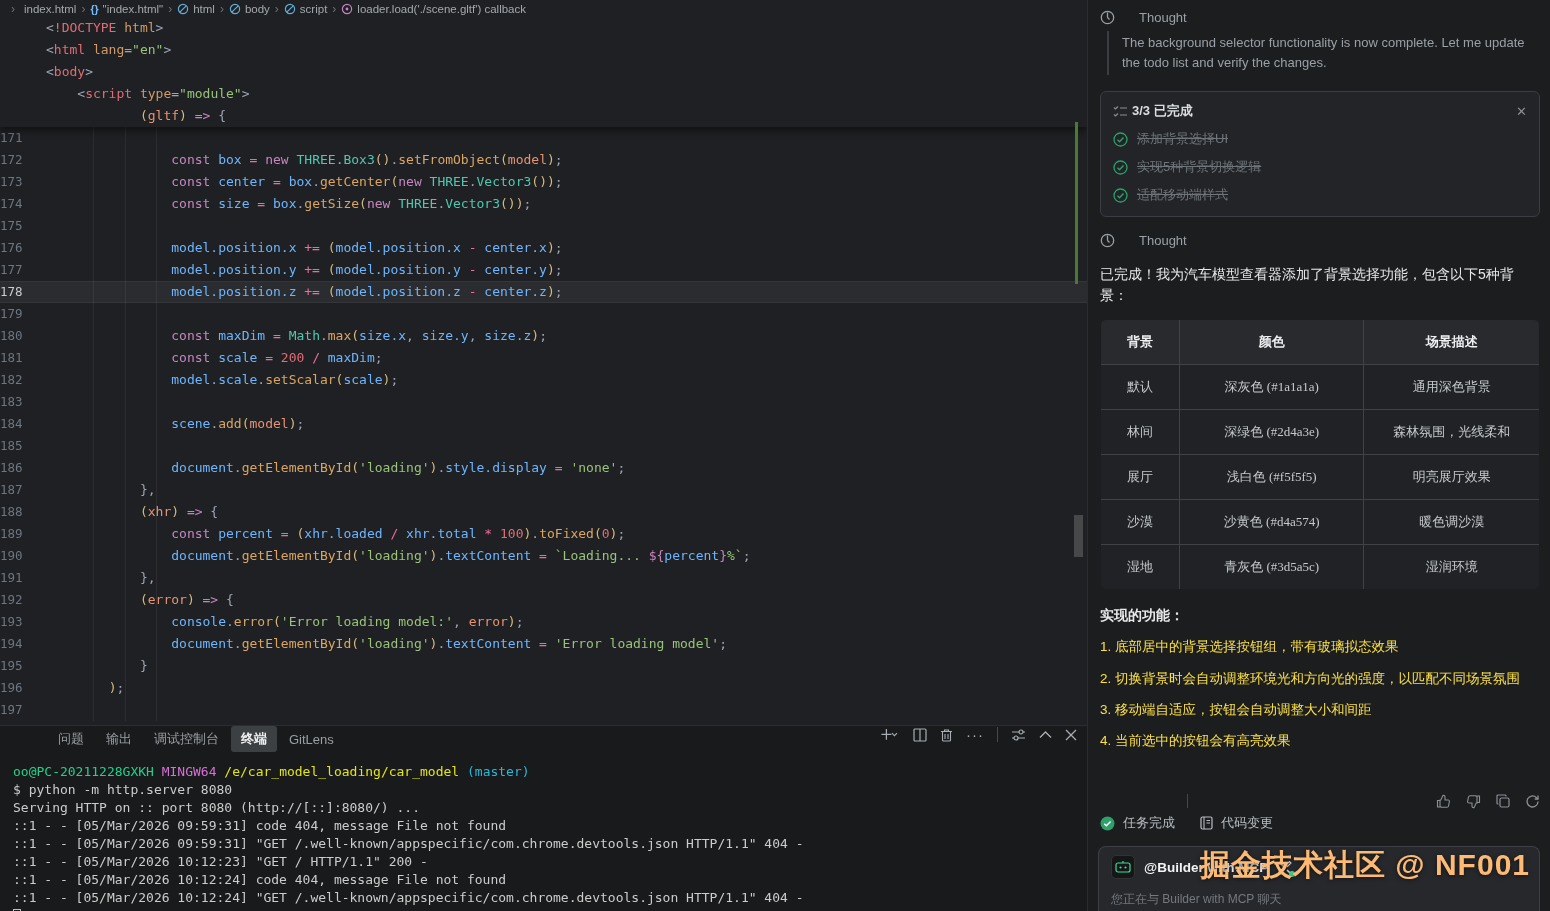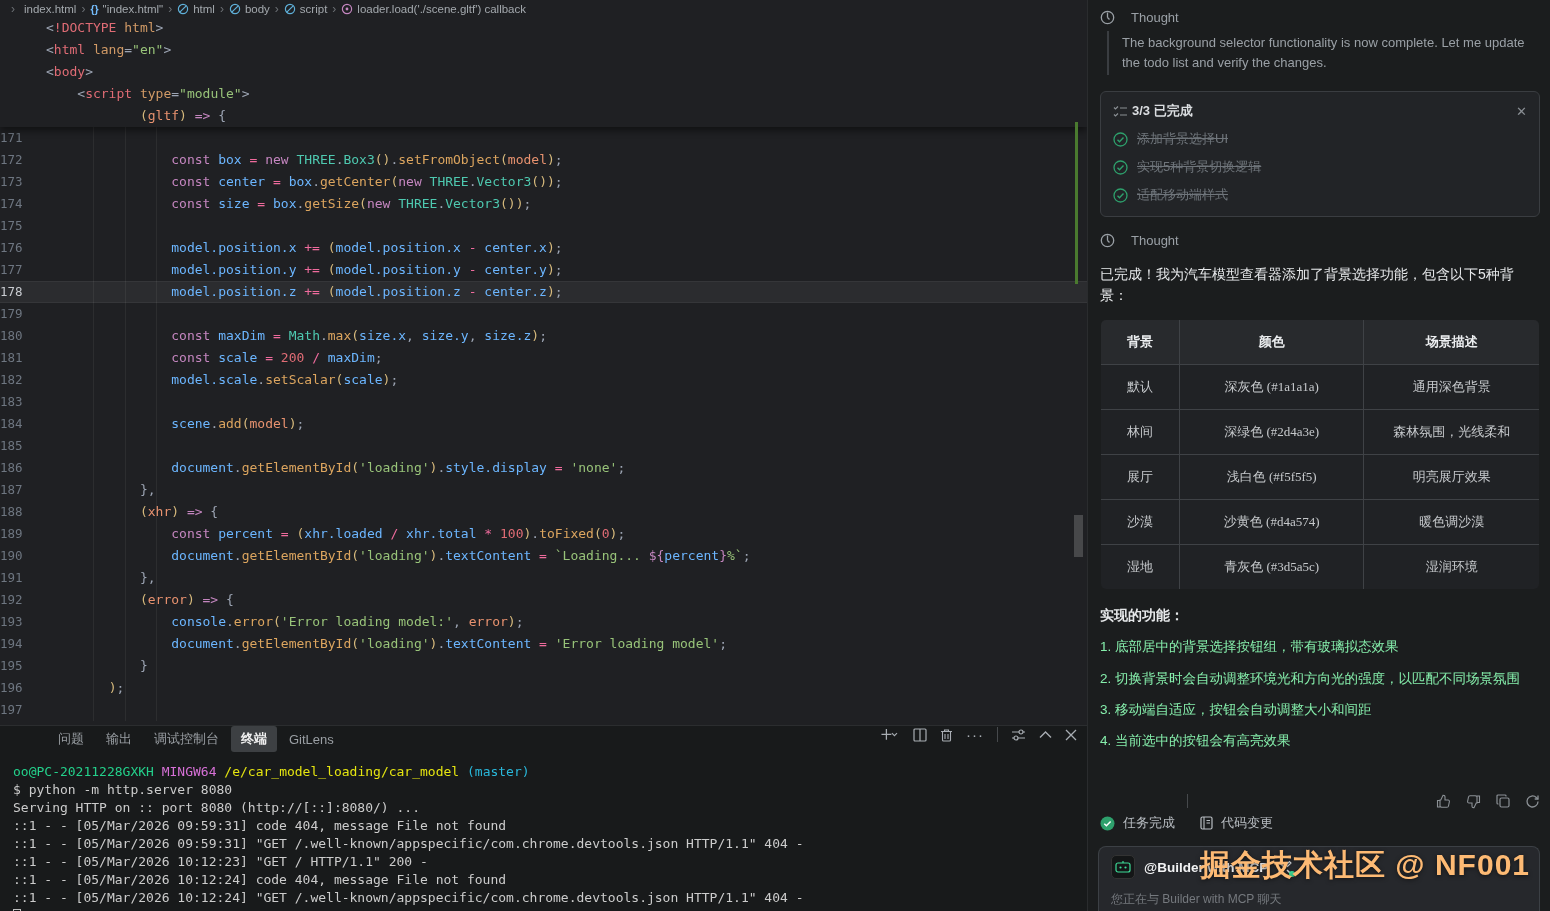--- a/index.html
+++ b/index.html
@@ -50,39 +50,39 @@
   .panel-actions .pa { cursor:pointer; display:flex; align-items:center; }
   .panel-actions .divider { width:1px; height:15px; background:#46494c; }
 
   .term { flex:1; padding:4px 0 0 13px; font-family:"DejaVu Sans Mono", monospace; font-size:13px; line-height:18px; white-space:pre; overflow:hidden; }
   .tt-g{color:#23d18b} .tt-m{color:#d670d6} .tt-y{color:#e5e510} .tt-c{color:#29b8db} .tt-d{color:#cccccc}
   .cursor-box { display:inline-block; width:8px; height:15px; border:1px solid #bfbfbf; vertical-align:middle; }
 
   
   .right { flex:1; background:#1b1d1e; border-left:1px solid #2a2c2e; position:relative; padding:8px 10px 0 12px; overflow:hidden; }
 
-  .thought-row { display:flex; align-items:flex-start; gap:16px; color:#9aa0a6; font-size:13px; margin-top:2px; }
+  .thought-row { display:flex; align-items:flex-start; gap:24px; color:#9aa0a6; font-size:13px; margin-top:2px; }
   .thought-body { border-left:2px solid #3a3d41; margin:6px 0 0 7px; padding:2px 6px 2px 13px;
     color:#9aa0a6; font-size:13px; line-height:1.55; }
 
   .todo-card { margin-top:16px; border:1px solid #3a3d41; border-radius:6px; background:#222427; padding:10px 12px 12px; }
   .todo-head { display:flex; align-items:center; gap:4px; color:#dadde0; font-size:13px; font-weight:bold; }
   .todo-close { margin-left:auto; color:#8a8f94; font-size:13px; cursor:pointer; font-weight:normal; }
   .todo-item { display:flex; align-items:center; gap:9px; margin-top:10px; font-size:13px;
     color:#6f757b; text-decoration:line-through; }
 
   .summary { margin-top:16px; font-size:14px; color:#e6e8ea; line-height:1.5; }
 
   .bg-table { width:100%; margin-top:13px; border-collapse:collapse; border:1px solid #3f4246; border-radius:6px; overflow:hidden; }
   .bg-table th { background:#282a2d; color:#eceef0; font-size:13px; font-weight:bold; padding:13px 6px; border:1px solid #3f4246; text-align:center; }
   .bg-table td { background:#202225; color:#c6c9cc; font-size:13px; padding:13px 6px; border:1px solid #3f4246; text-align:center; }
   .bg-table .c0 { width:18%; } .bg-table .c1 { width:42%;font-family:Liberation Serif, serif; } .bg-table .c2 { width:40%; }
 
   .features-title { margin-top:17px; font-size:14px; font-weight:bold; color:#e6e8ea; }
-  .feature-item { margin-top:13px; font-size:13.5px; color:#86efac; line-height:1.35; }
+  .feature-item { margin-top:13px; font-size:13.5px; color:#fde047; line-height:1.35; }
 
   .resp-footer { display:flex; align-items:center; margin-top:20px; font-size:13px; color:#b9bec3; }
   .rf-left { display:flex; align-items:center; gap:8px;margin-top:44px; }
   .rf-div { width:1px; height:14px; background:#46494c; margin:0 12px; }
   .rf-icons { margin-left:auto; display:flex; align-items:center; gap:15px; color:#8b9095; }
   .rf-icons .ric { cursor:pointer; display:flex; }
 
   .chat-card { margin-top:14px; margin-left:-2px; border:1px solid #3c4045; border-bottom:none; border-radius:8px 8px 0 0;
     background:#26282c; height:143px; position:relative; }
   .chat-head { display:flex; align-items:center; gap:9px; padding:8px 12px; }

